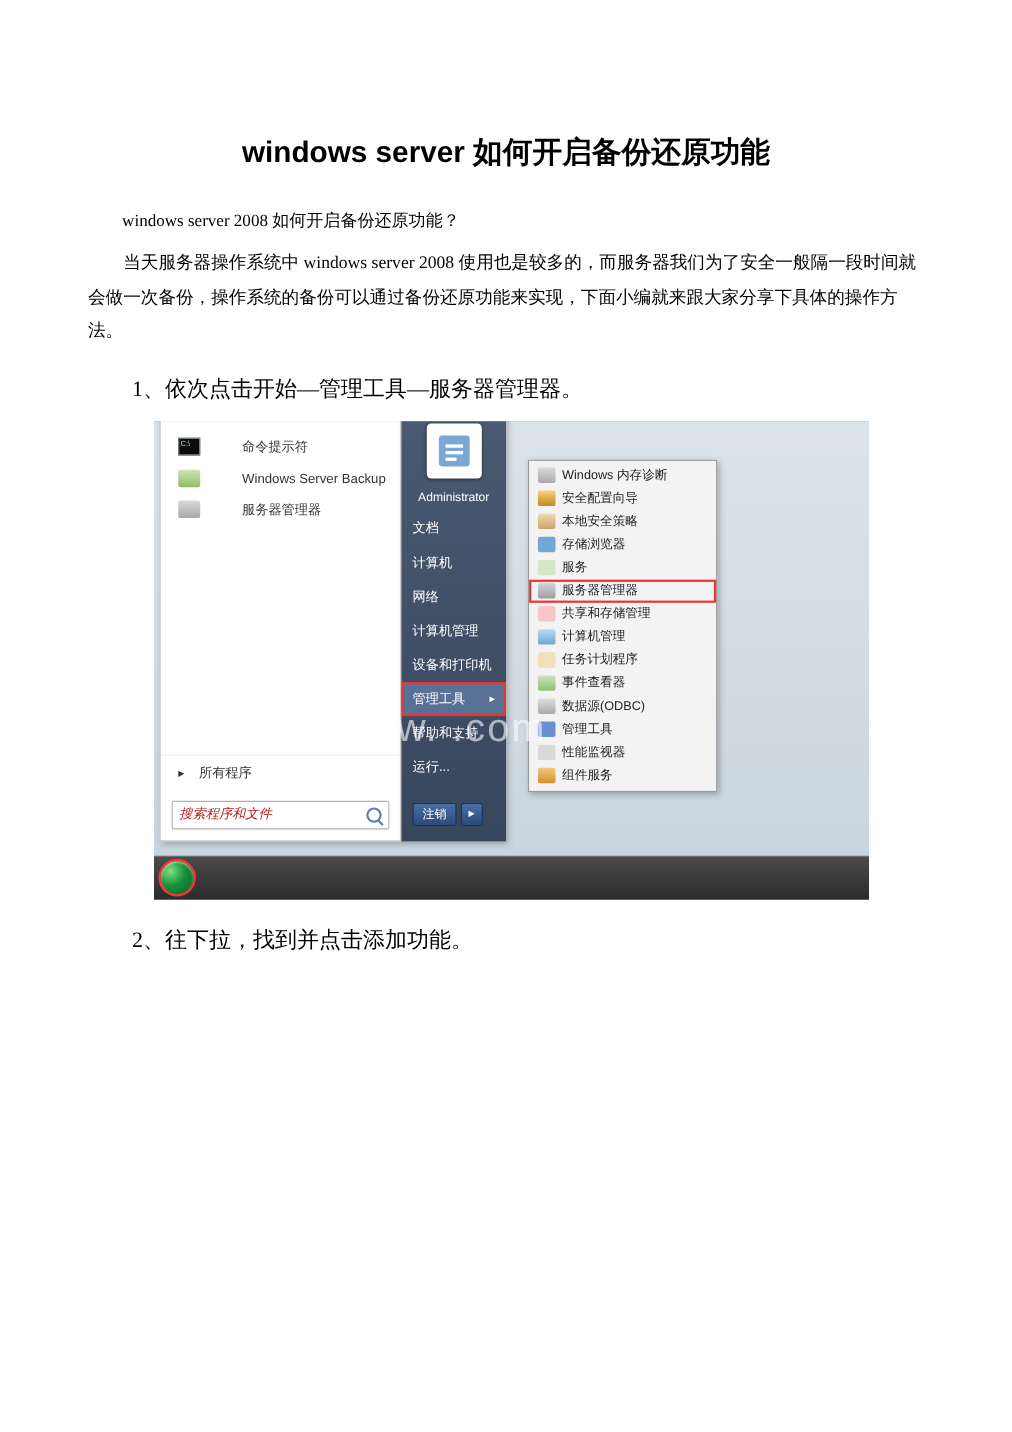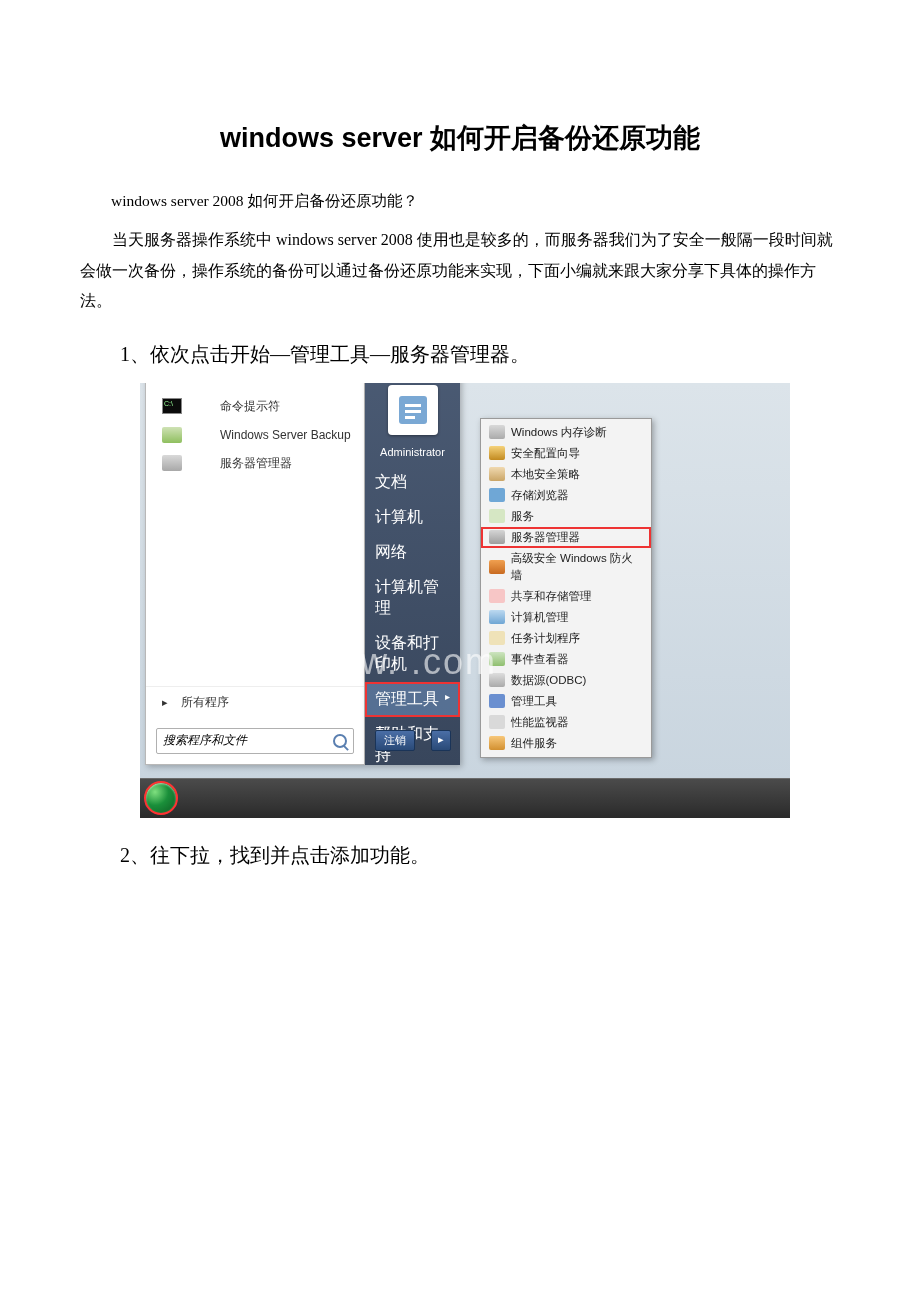--- a/index.html
+++ b/index.html
@@ -93,21 +93,21 @@
   .ic-server { background:linear-gradient(#d9d9d9,#a8a8a8); border-radius:2px; }
   .all-programs {
     position:absolute; bottom: 46px; left: 0; width:100%;
     padding: 7px 16px; border-top:1px solid #eee;
     color:#333;
   }
   .all-programs::before { content:"▸"; margin-right:10px; font-size:11px;}
   .search-row {
     position:absolute; bottom:10px; left:10px; right:10px;
     height:26px; background:#fff; border:1px solid #b0b0b0; border-radius:2px;
-    display:flex; align-items:center; padding:0 6px; color:#000000; font-style:italic;
+    display:flex; align-items:center; padding:0 6px; color:#b91c1c; font-style:italic;
   }
   .search-row .mag {
     margin-left:auto; width:14px; height:14px; border:2px solid #5a7fb0; border-radius:50%;
     position:relative;
   }
   .search-row .mag::after{content:""; position:absolute; width:6px; height:2px; background:#5a7fb0; bottom:-3px; right:-4px; transform:rotate(45deg);}
   .panel-right {
     position:absolute;
     left: 225px; top:-10px;
     width: 95px; height: 392px;
@@ -117,30 +117,30 @@
   }
   .avatar-box {
     width: 50px; height:50px;
     margin: 12px auto 4px auto;
     background: #fff;
     border-radius:4px;
     display:flex; align-items:center; justify-content:center;
     box-shadow: 0 1px 3px rgba(0,0,0,.4);
   }
   .avatar-box svg { width:40px; height:40px; }
-  .pr-label { display:block; padding: 7px 10px; font-size:16px; color:#fff; }
+  .pr-label { display:block; padding: 7px 10px; font-size:12px; color:#fff; }
   .pr-label.hl {
     background: rgba(120,160,210,.45);
     border:2px solid #e33;
     padding:5px 8px;
   }
   .pr-label.arrow::after { content:"▸"; float:right; font-size:10px; margin-top:2px; }
   .logoff-row {
     position:absolute; bottom: 14px; left: 10px;
-    display:flex; gap:16px;
+    display:flex; gap:4px;
   }
   .btn-logoff, .btn-arrow {
     background: linear-gradient(#4a6ea6,#2a4a78);
     color:#fff; font-size:11px; border:1px solid #1a3458;
     border-radius:2px; padding:2px 8px;
   }
   .btn-arrow { padding:2px 6px; }
   
   .submenu {
     position:absolute;
@@ -270,24 +270,20 @@
       </div>
       <div class="sm-item">
         <span class="mi mi-svc"></span>
         <span>服务</span>
       </div>
       <div class="sm-item hl">
         <span class="mi mi-srvmgr"></span>
         <span>服务器管理器</span>
       </div>
       <div class="sm-item">
-        <span class="mi mi-fw"></span>
-        <span>高级安全 Windows 防火墙</span>
-      </div>
-      <div class="sm-item">
         <span class="mi mi-share"></span>
         <span>共享和存储管理</span>
       </div>
       <div class="sm-item">
         <span class="mi mi-compmgmt"></span>
         <span>计算机管理</span>
       </div>
       <div class="sm-item">
         <span class="mi mi-task"></span>
         <span>任务计划程序</span>

